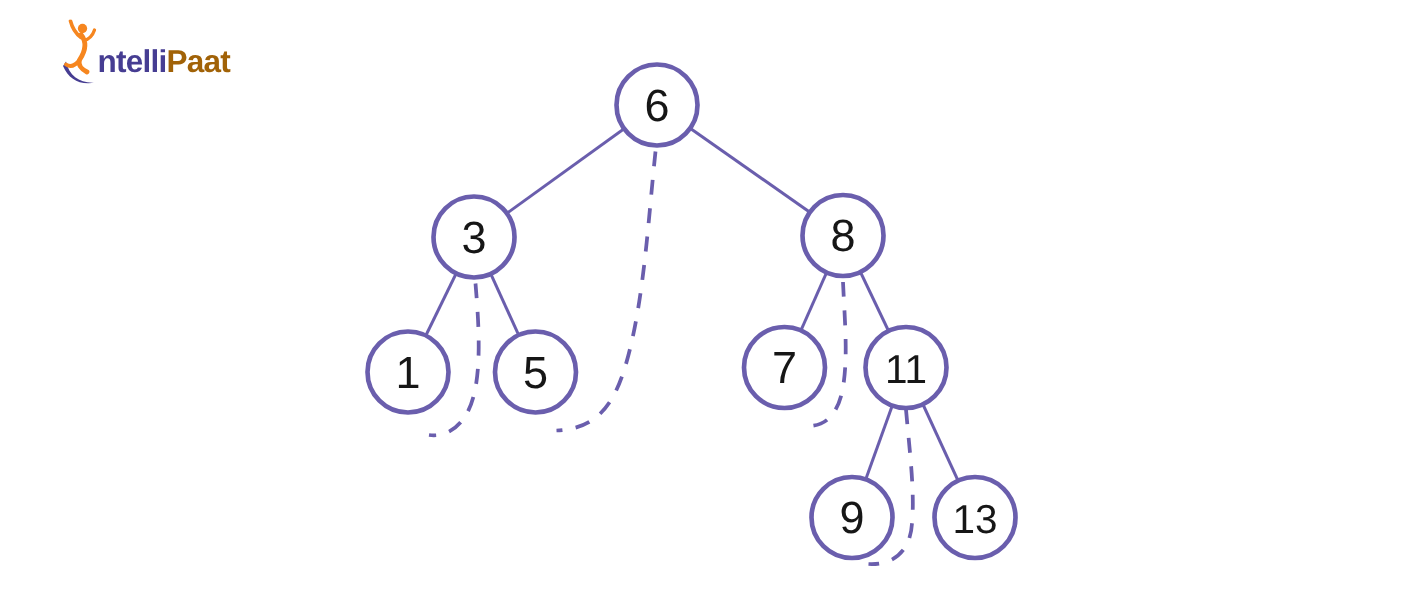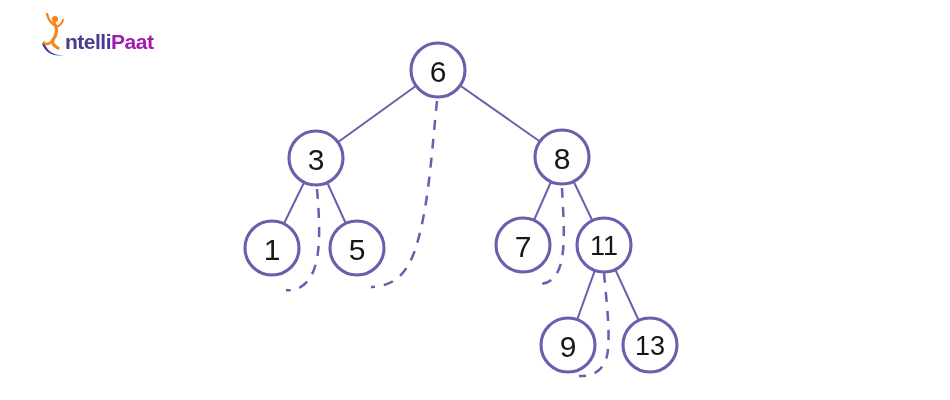--- a/index.html
+++ b/index.html
@@ -29,21 +29,21 @@
     margin-right: -3px;
   }
   .logo .word {
     font-weight: bold;
     font-size: 21px;
     letter-spacing: -0.5px;
     line-height: 1;
     padding-bottom: 7px;
   }
   .brand-purple { color: #463D92; }
-  .brand-orange { color: #a21caf; }
+  .brand-orange { color: #a16207; }
   svg.tree {
     position: absolute;
     left: 0;
     top: 0;
   }
   .tree-edge {
     stroke-width: 2;
     fill: none;
   }
   .tree-node-circle {

